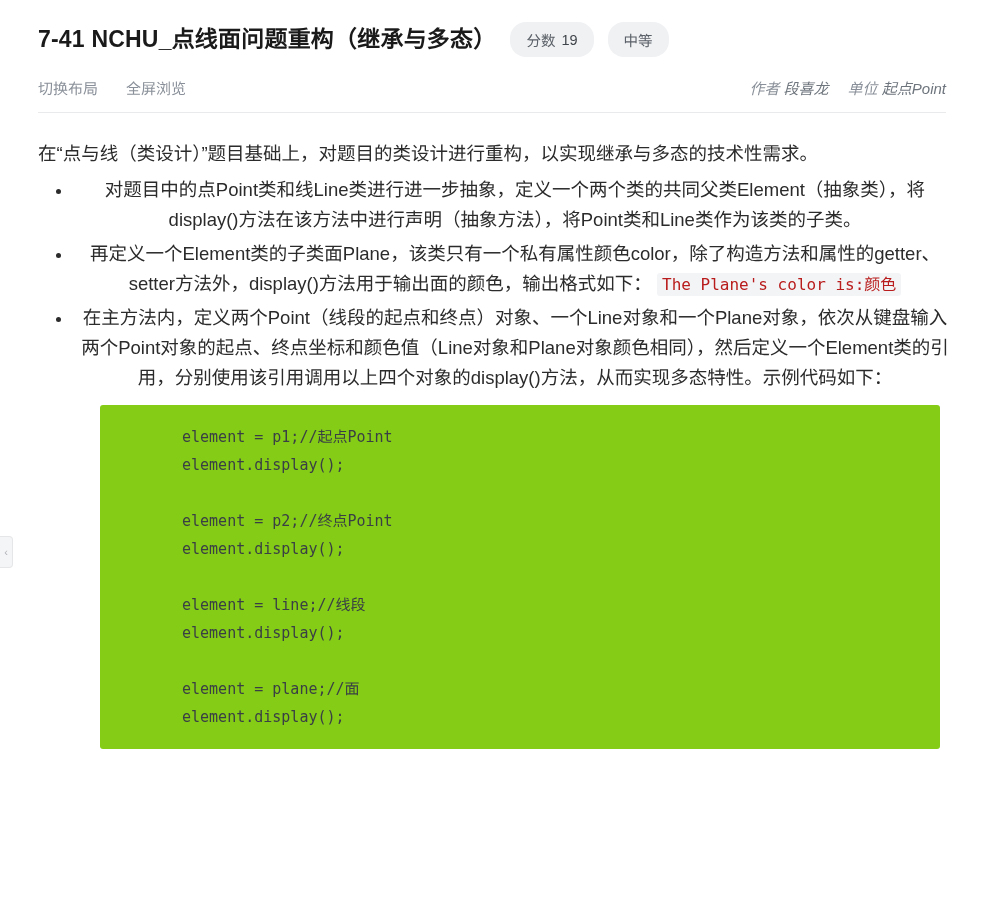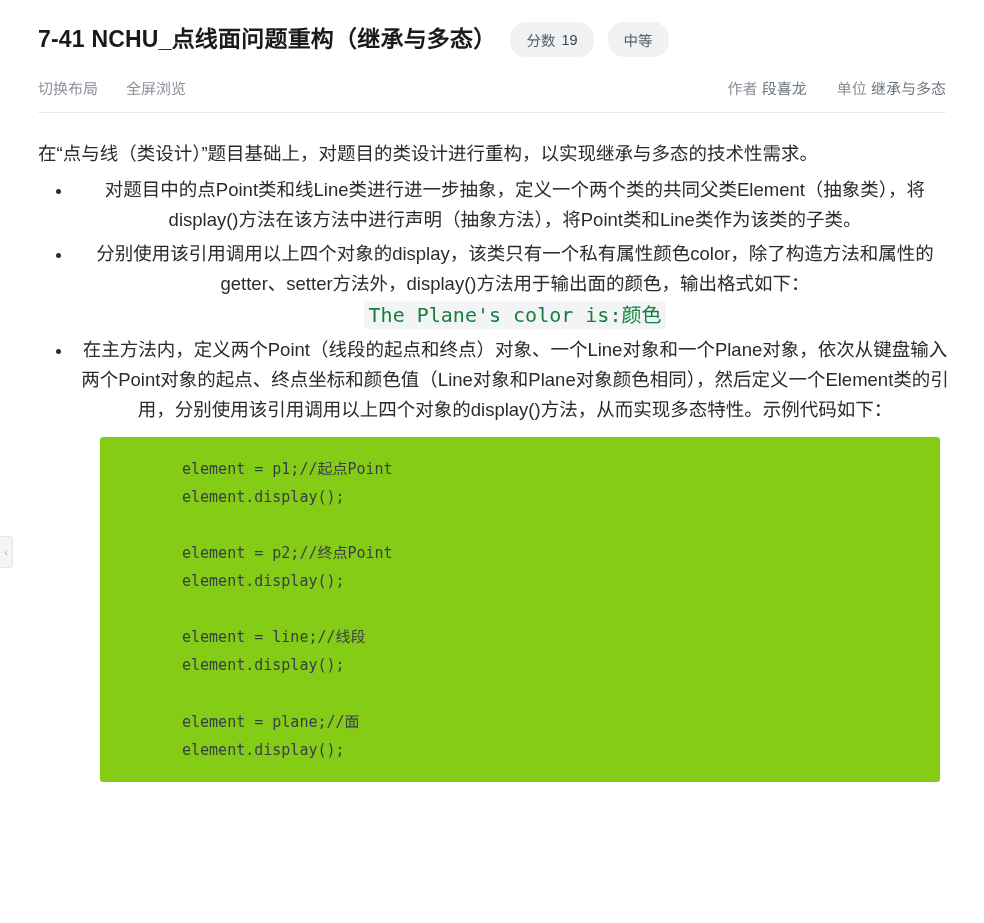--- a/index.html
+++ b/index.html
@@ -66,21 +66,22 @@
   .meta-left {
     display: flex;
     gap: 28px;
   }
   .meta-left span {
     cursor: pointer;
   }
   .meta-right {
     margin-left: auto;
     display: flex;
-    gap: 30px;
+    gap: 19px;
+    font-style: italic;
   }
   .meta-right .meta-val {
     color: #6e757d;
   }
 
   
   .content {
     padding: 18px 30px 0 38px;
     font-size: 18.5px;
     line-height: 1.62;
@@ -97,22 +98,22 @@
     margin-bottom: 4px;
     padding-left: 4px;
     text-align: center;
   }
   ul.req-list > li::marker {
     font-size: 16px;
   }
   .inline-code {
     font-family: "DejaVu Sans Mono", monospace;
     background: #f3f4f6;
-    color: #15803d;
-    font-size: 20px;
+    color: #b91c1c;
+    font-size: 16px;
     padding: 2px 5px;
     border-radius: 3px;
     white-space: nowrap;
   }
 
   
   .code-block {
     margin: 12px 0 0 62px;
     background: #84cc16;
     border-radius: 3px;
@@ -172,35 +173,35 @@
         <span>切换布局</span>
         <span>全屏浏览</span>
       </div>
       <div class="meta-right">
         <span>
           <span>作者</span>
           <span class="meta-val">段喜龙</span>
         </span>
         <span>
           <span>单位</span>
-          <span class="meta-val">继承与多态</span>
+          <span class="meta-val">起点Point</span>
         </span>
       </div>
     </div>
   </div>
 
   <div class="content">
     <p class="intro">在“点与线（类设计）”题目基础上，对题目的类设计进行重构，以实现继承与多态的技术性需求。</p>
 
     <ul class="req-list">
       <li>
         <span>对题目中的点Point类和线Line类进行进一步抽象，定义一个两个类的共同父类Element（抽象类），将display()方法在该方法中进行声明（抽象方法），将Point类和Line类作为该类的子类。</span>
       </li>
       <li>
-        <span>分别使用该引用调用以上四个对象的display，该类只有一个私有属性颜色color，除了构造方法和属性的getter、setter方法外，display()方法用于输出面的颜色，输出格式如下：</span>
+        <span>再定义一个Element类的子类面Plane，该类只有一个私有属性颜色color，除了构造方法和属性的getter、setter方法外，display()方法用于输出面的颜色，输出格式如下：</span>
         <span class="inline-code">The Plane's color is:颜色</span>
       </li>
       <li>
         <span>在主方法内，定义两个Point（线段的起点和终点）对象、一个Line对象和一个Plane对象，依次从键盘输入两个Point对象的起点、终点坐标和颜色值（Line对象和Plane对象颜色相同），然后定义一个Element类的引用，分别使用该引用调用以上四个对象的display()方法，从而实现多态特性。示例代码如下：</span>
       </li>
     </ul>
 
     <div class="code-block">
       <pre>element = p1;//起点Point
 element.display();

